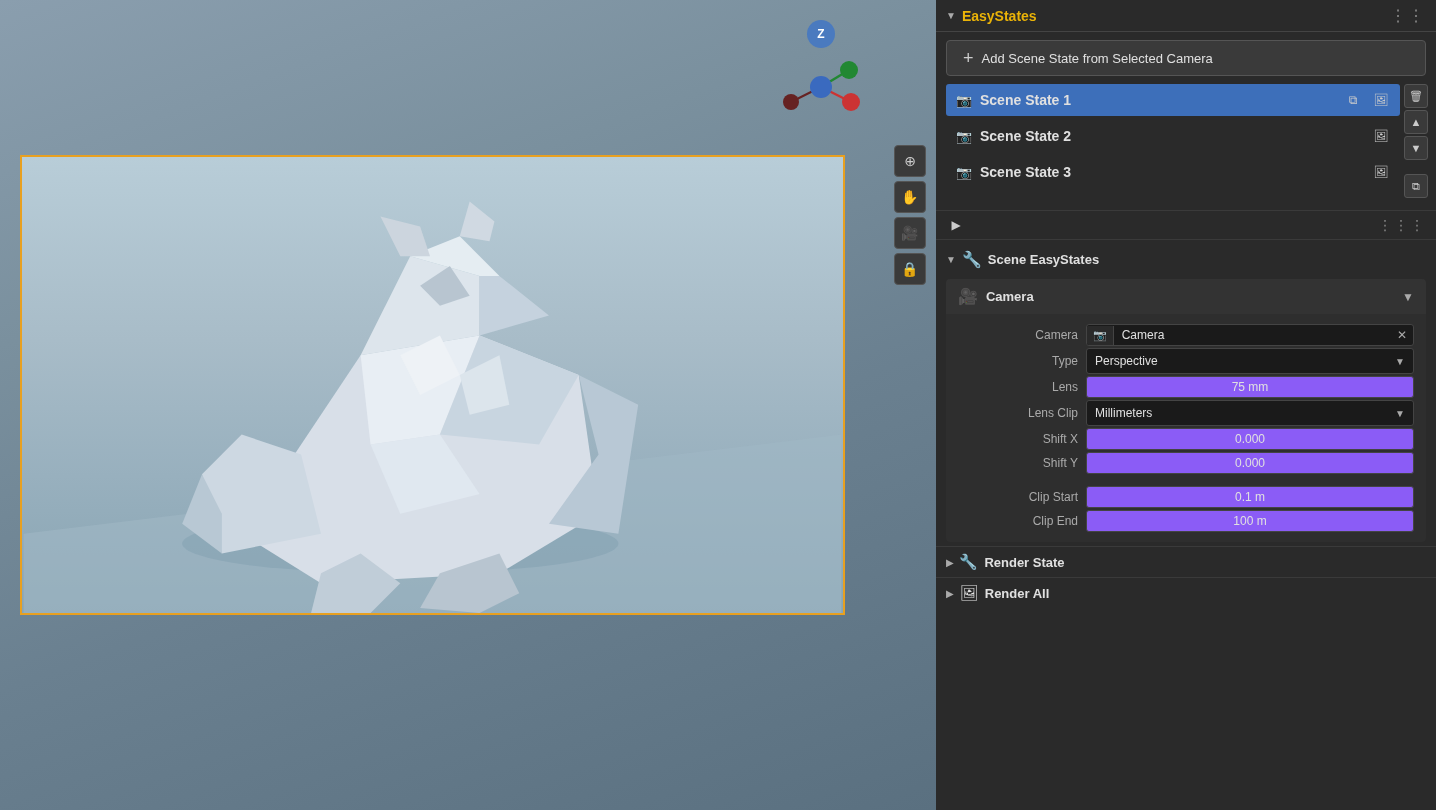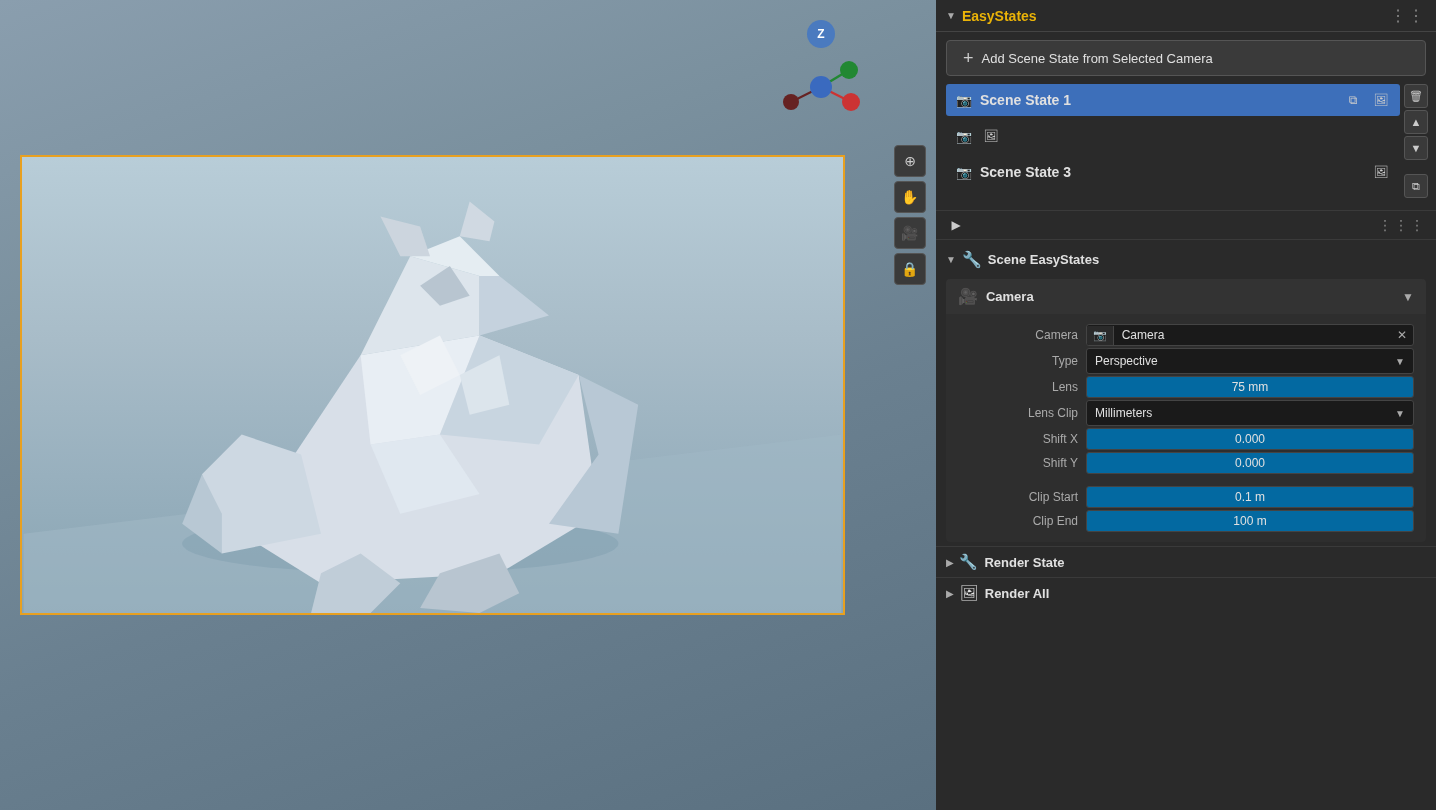--- a/index.html
+++ b/index.html
@@ -367,21 +367,21 @@
     .prop-value-text {
       flex: 1;
     }
 
     .prop-dropdown-btn {
       color: #aaa;
       font-size: 10px;
     }
 
     .prop-number {
-      background: #0369a1;
+      background: #8b5cf6;
       border: 1px solid #444;
       border-radius: 3px;
       padding: 3px 8px;
       font-size: 12px;
       color: #e0e0e0;
       text-align: center;
     }
 
     .prop-spacer {
       height: 8px;
@@ -537,20 +537,21 @@
           <span class="state-camera-icon">📷</span>
           <span class="state-name">Scene State 1</span>
           <span class="state-action-btn">⧉</span>
           <span class="state-action-btn">🖼</span>
         </div>
       </div>
 
       <div class="state-row">
         <div class="state-row-main">
           <span class="state-camera-icon">📷</span>
+          <span class="state-name">Scene State 2</span>
           <span class="state-action-btn">🖼</span>
         </div>
       </div>
 
       <div class="state-row">
         <div class="state-row-main">
           <span class="state-camera-icon">📷</span>
           <span class="state-name">Scene State 3</span>
           <span class="state-action-btn">🖼</span>
         </div>

